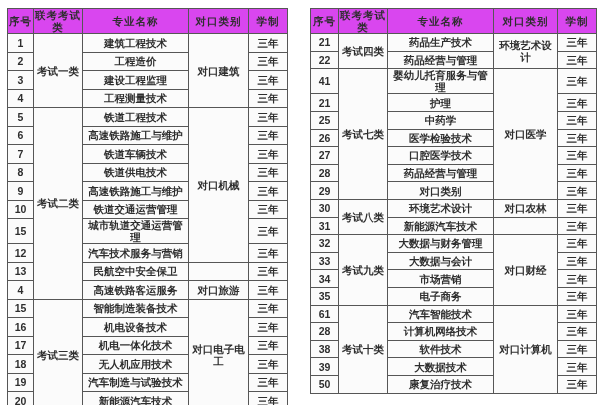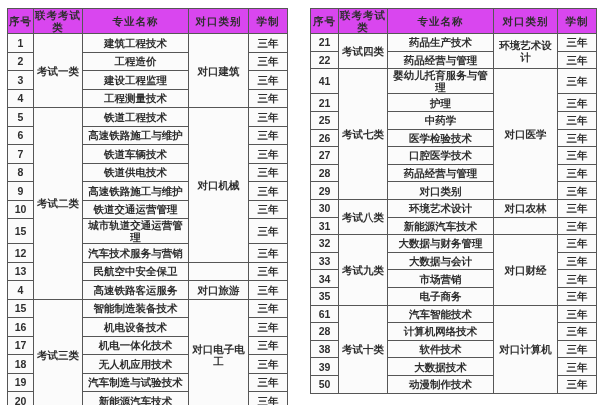--- a/index.html
+++ b/index.html
@@ -294,18 +294,18 @@
           <td>软件技术</td>
           <td>三年</td>
         </tr>
         <tr>
           <td class="num-cell">39</td>
           <td>大数据技术</td>
           <td>三年</td>
         </tr>
         <tr>
           <td class="num-cell">50</td>
-          <td>动漫制作技术</td>
+          <td>康复治疗技术</td>
           <td>三年</td>
         </tr>
       </tbody>
     </table>
 </div>
 
 </body></html>

